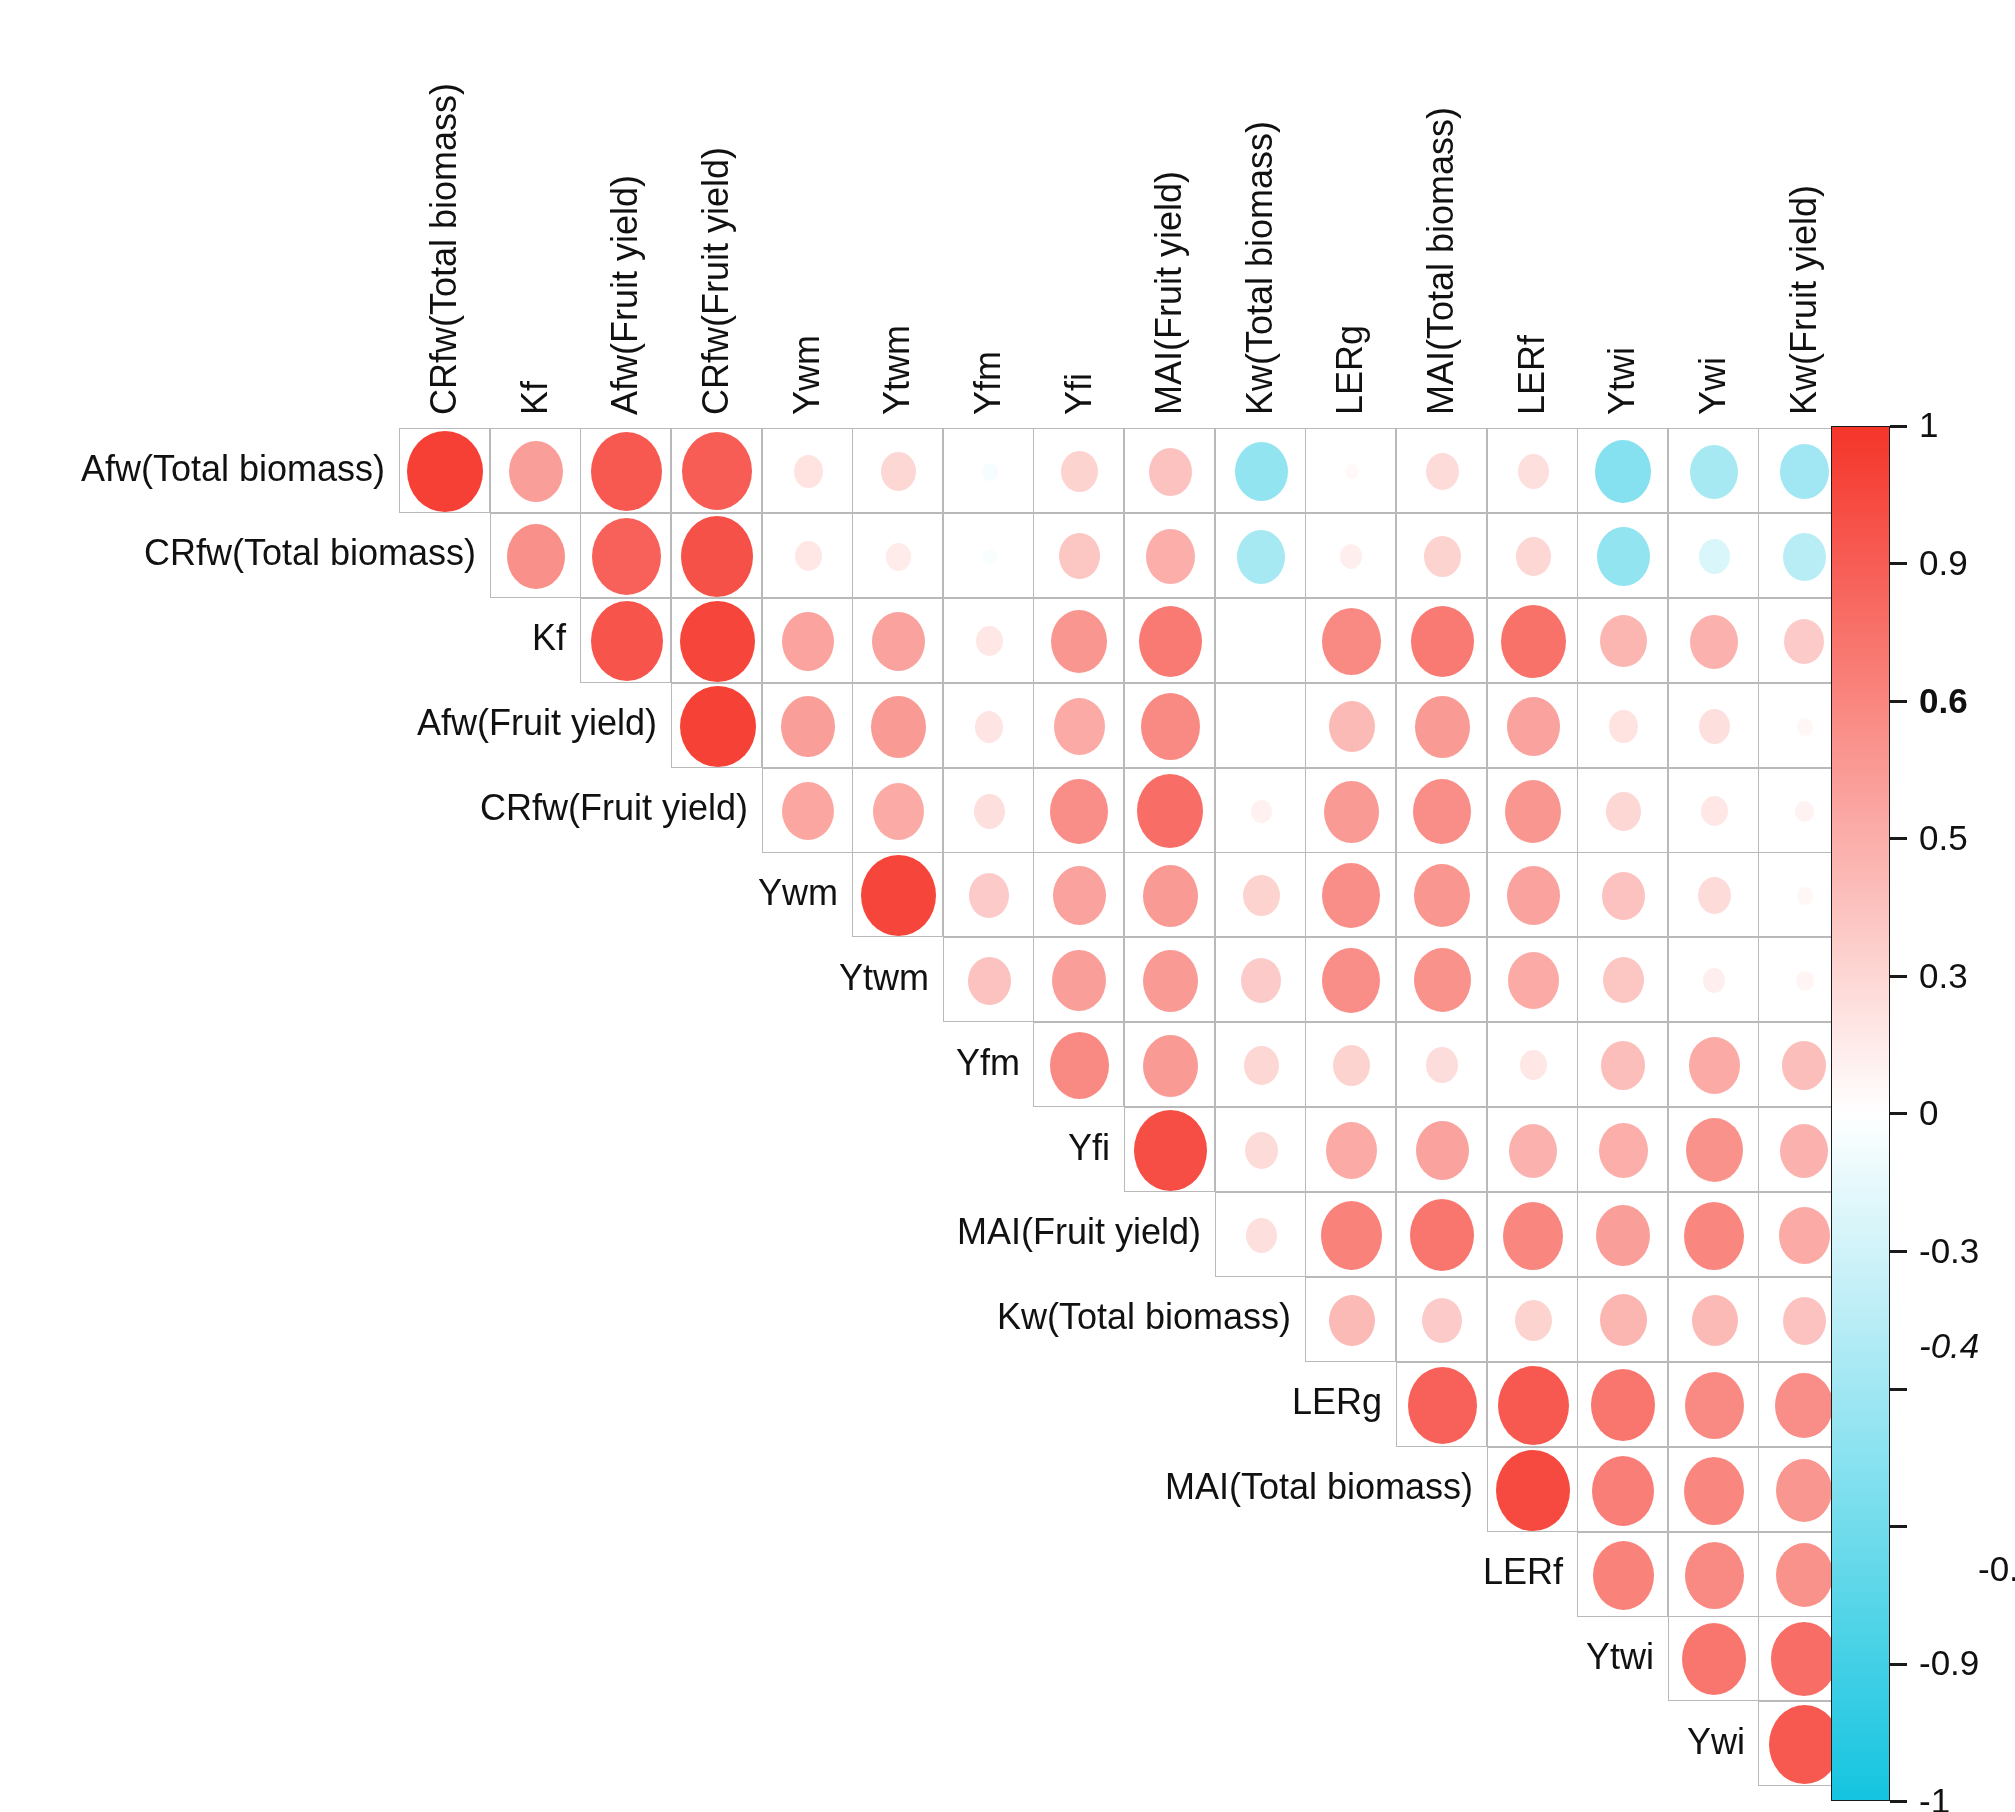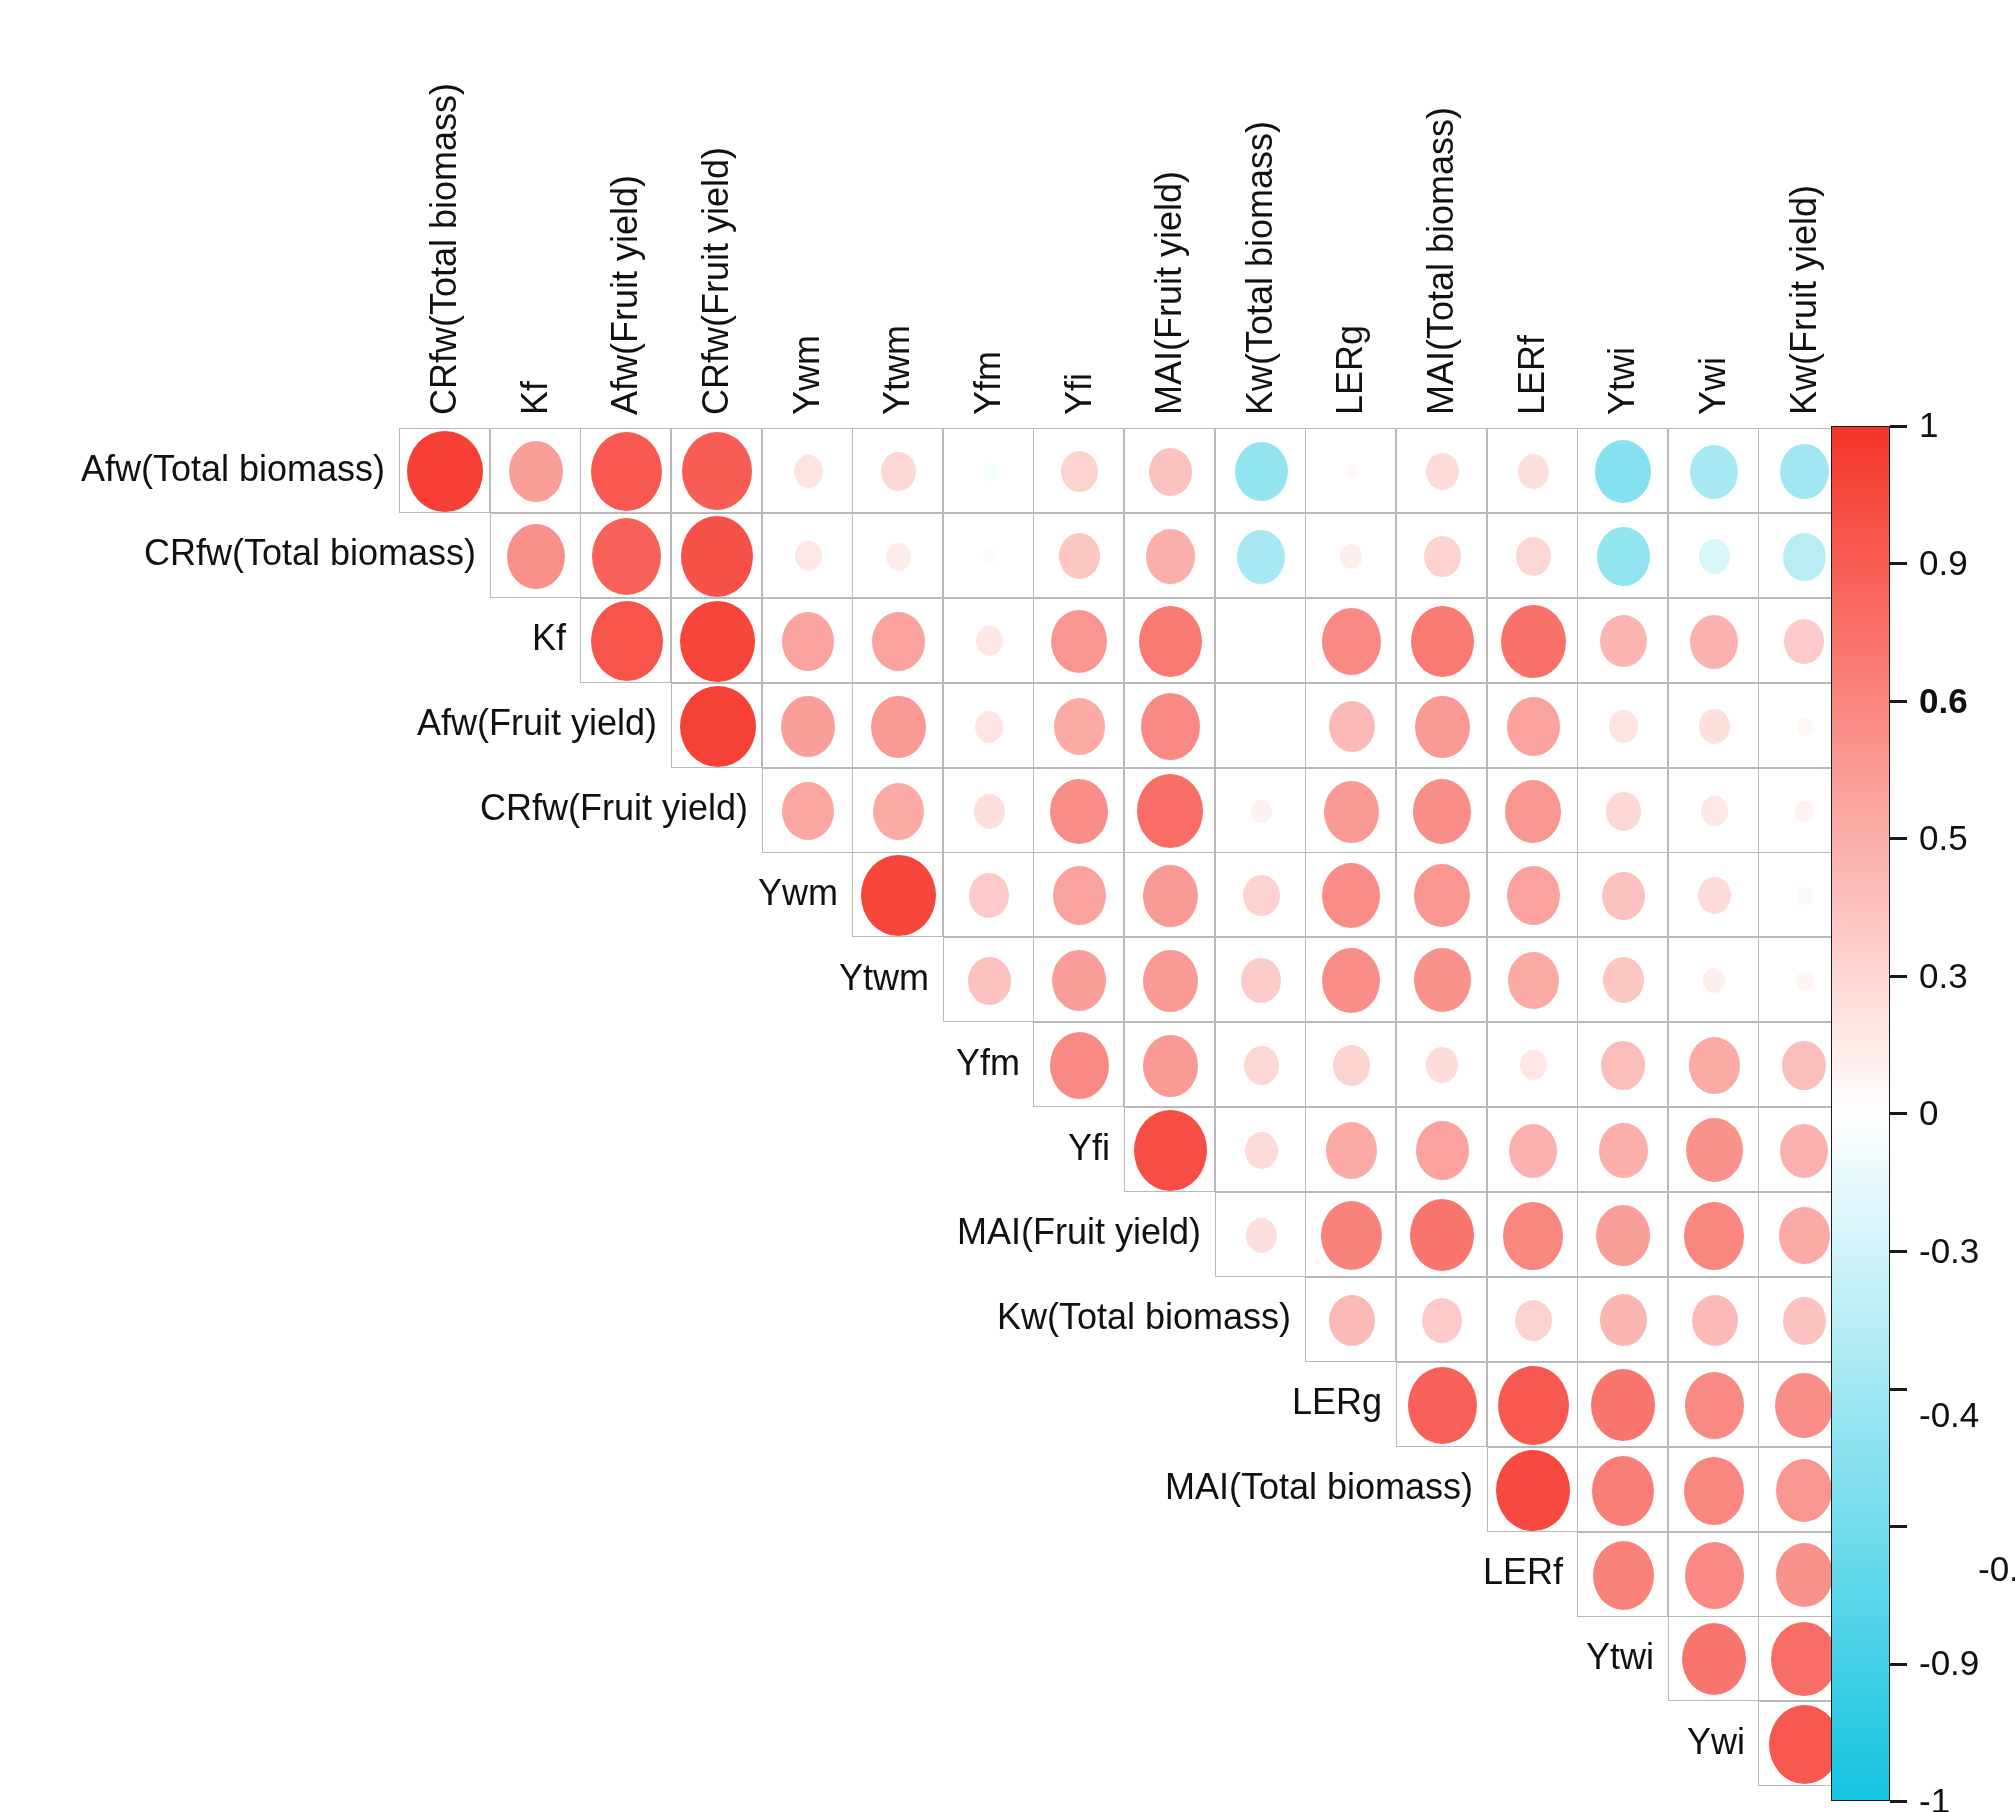--- a/index.html
+++ b/index.html
@@ -498,21 +498,21 @@
       <div class="clabel" style="left: 1919px; top: 683px; font-weight: bold;">0.6</div>
       <div class="ctick" style="left: 1890px; top: 837px;"></div>
       <div class="clabel" style="left: 1919px; top: 820px;">0.5</div>
       <div class="ctick" style="left: 1890px; top: 975px;"></div>
       <div class="clabel" style="left: 1919px; top: 958px;">0.3</div>
       <div class="ctick" style="left: 1890px; top: 1112px;"></div>
       <div class="clabel" style="left: 1919px; top: 1095px;">0</div>
       <div class="ctick" style="left: 1890px; top: 1250px;"></div>
       <div class="clabel" style="left: 1919px; top: 1233px;">-0.3</div>
       <div class="ctick" style="left: 1890px; top: 1388px;"></div>
-      <div class="clabel" style="left: 1919px; top: 1397px;">-0.4</div>
+      <div class="clabel" style="left: 1919px; top: 1328px; font-style: italic;">-0.4</div>
       <div class="ctick" style="left: 1890px; top: 1525px;"></div>
       <div class="clabel" style="left: 1978px; top: 1508px; margin-top: 43px;">-0.6</div>
       <div class="ctick" style="left: 1890px; top: 1663px;"></div>
       <div class="clabel" style="left: 1919px; top: 1645px;">-0.9</div>
       <div class="ctick" style="left: 1890px; top: 1800px;"></div>
       <div class="clabel" style="left: 1919px; top: 1783px;">-1</div>
     </div>
 </div>
 
 

